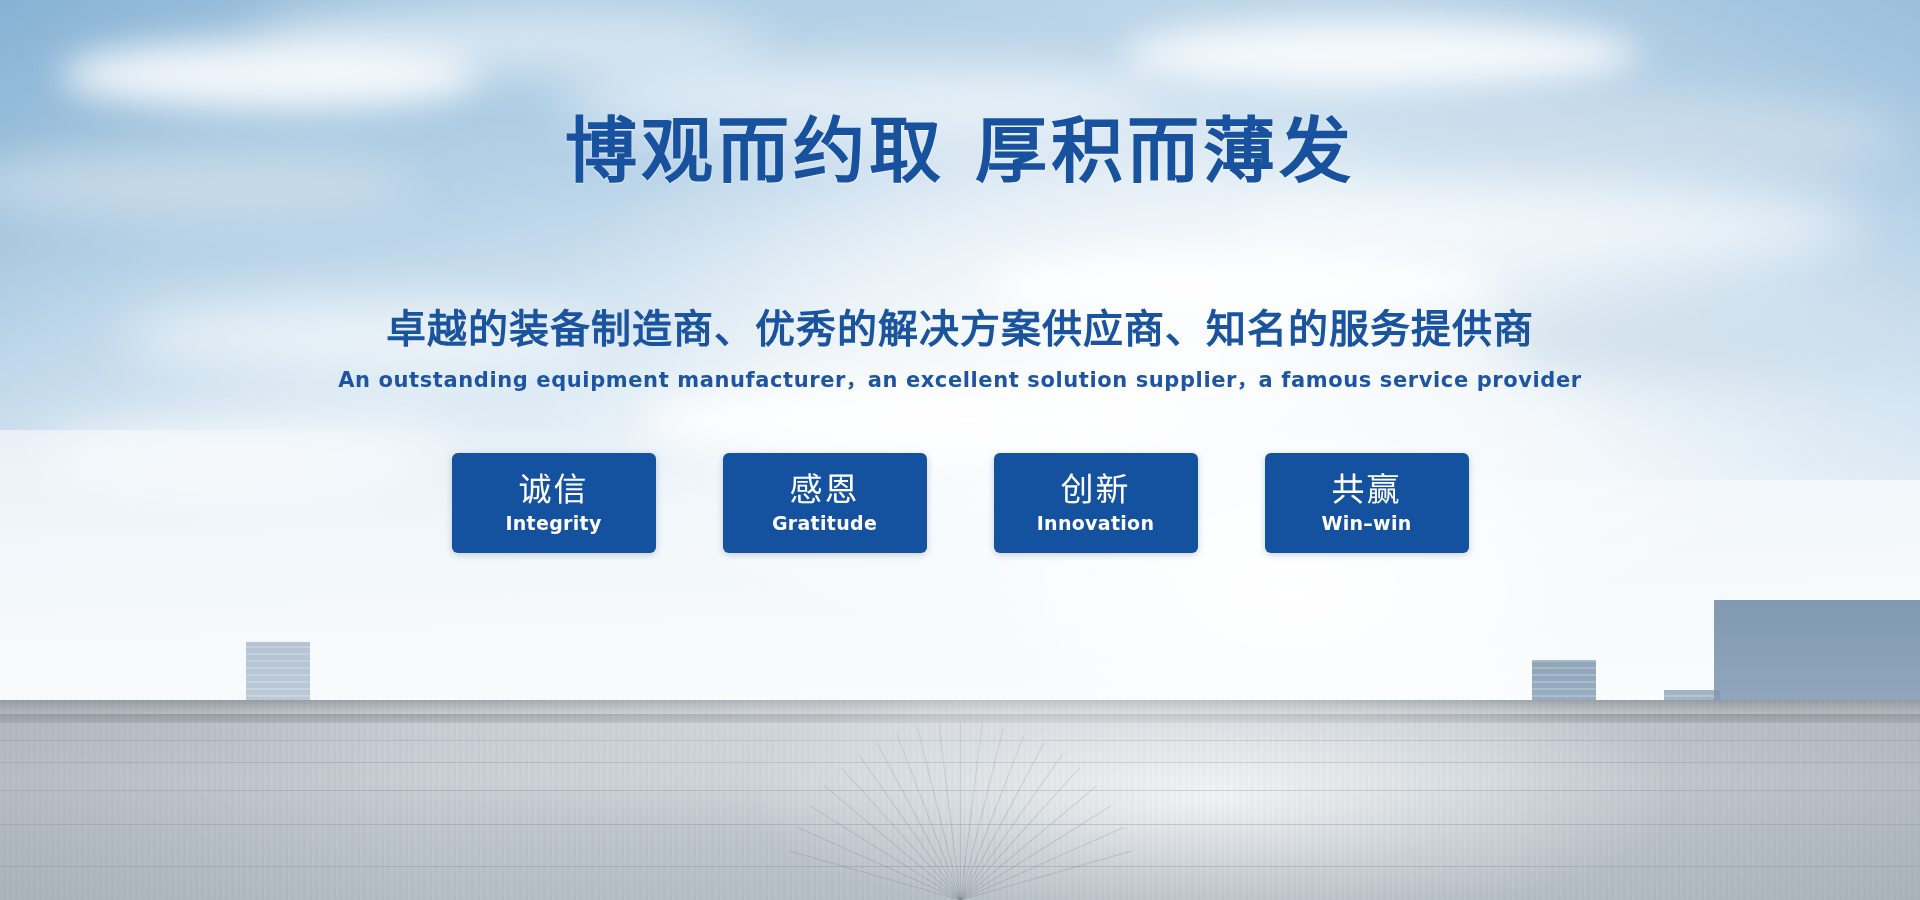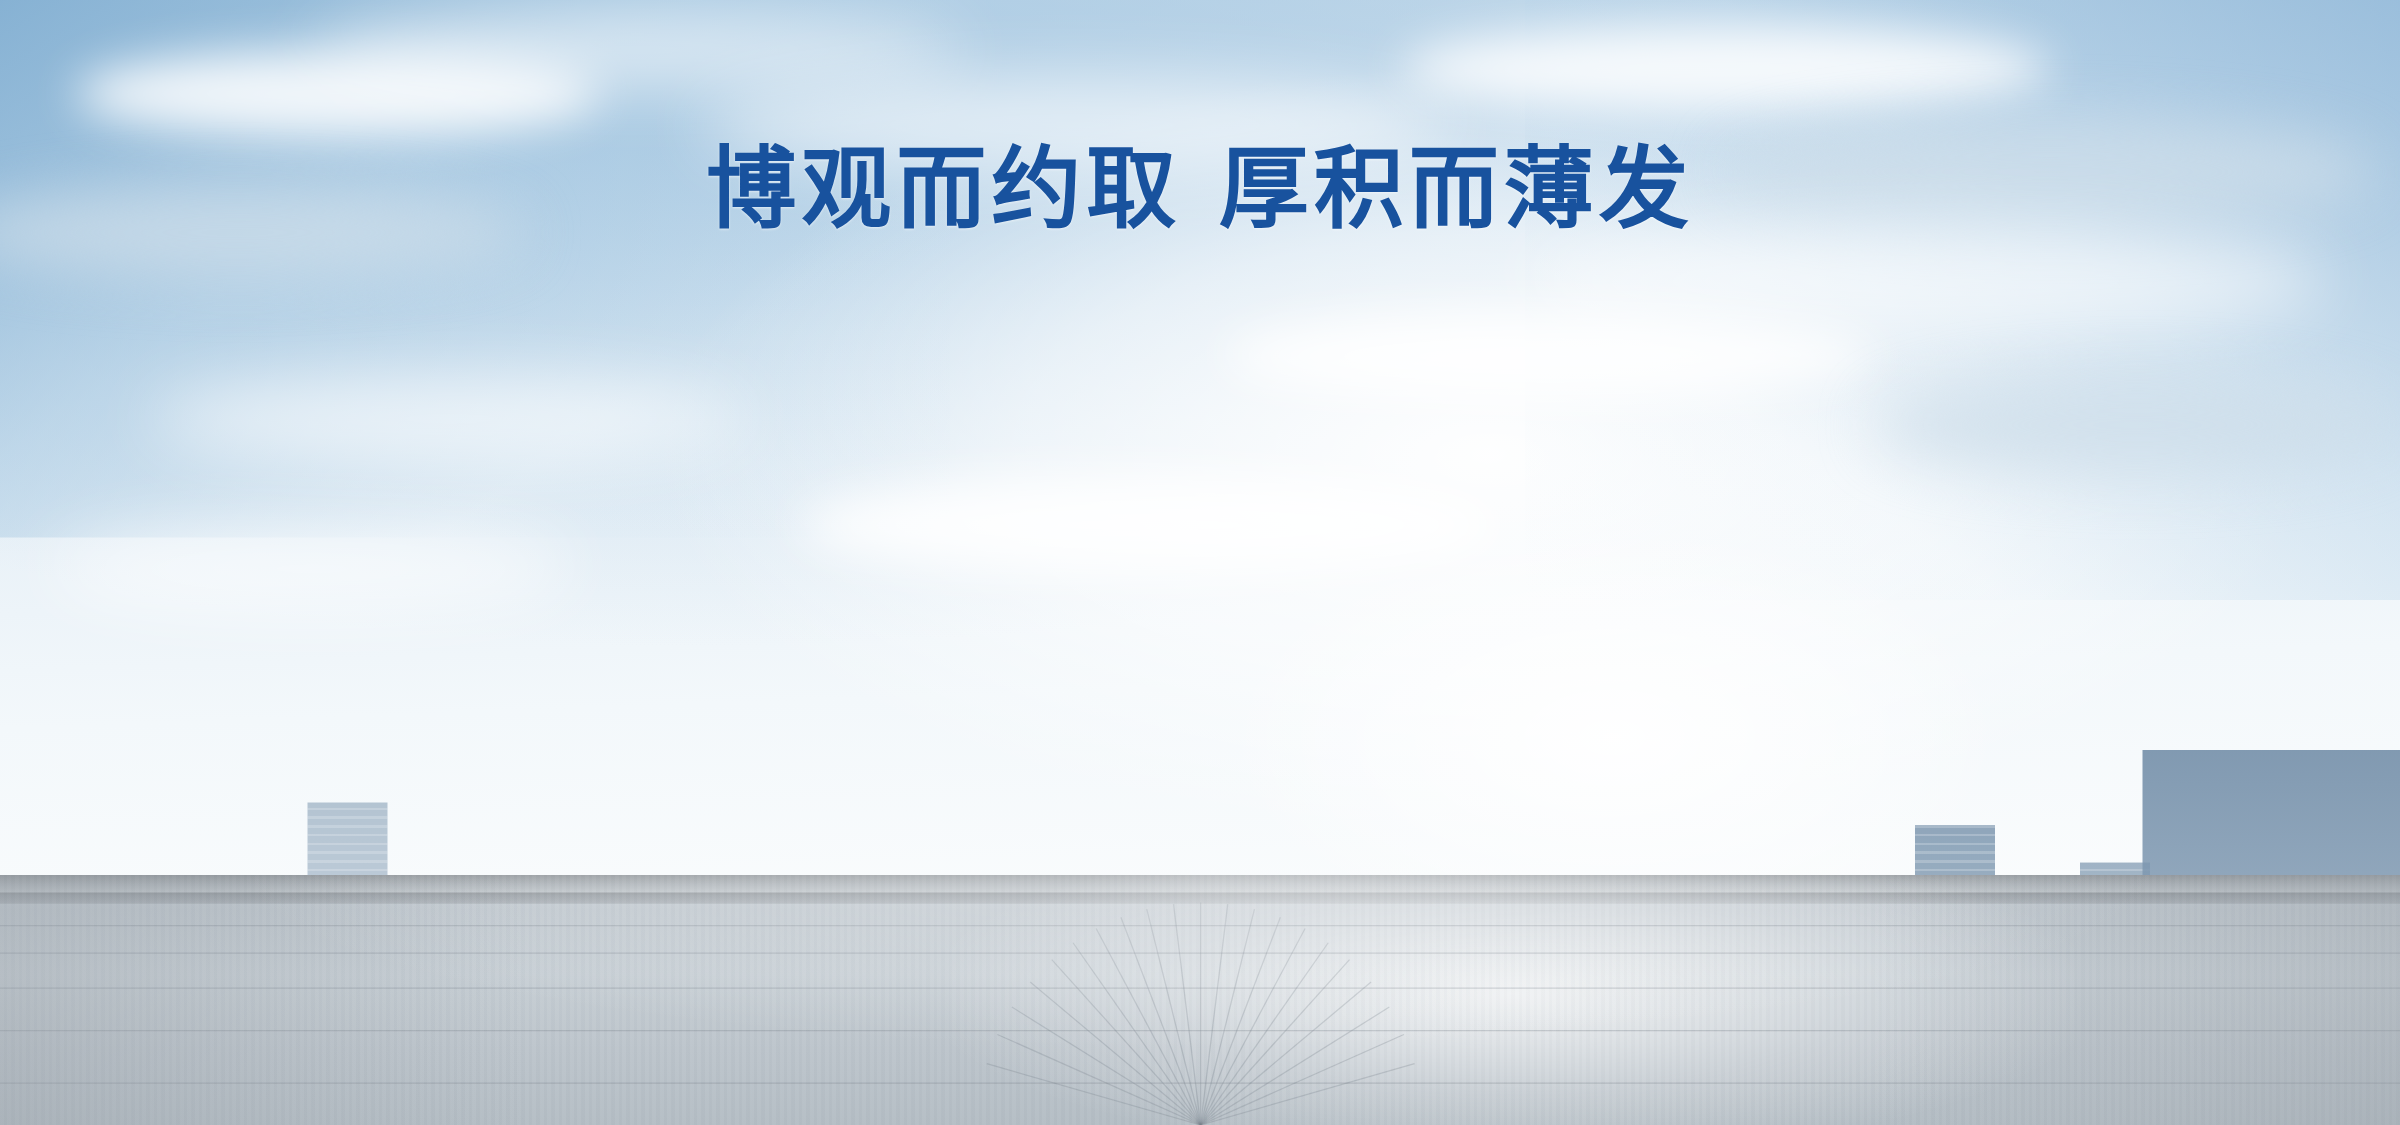--- a/index.html
+++ b/index.html
@@ -302,17 +302,42 @@
     <div class="ground-vig"></div>
   </div>
 
   <div class="content">
 
     <div class="headline">
       <span>博观而约取</span><span class="gap"></span><span>厚积而薄发</span>
     </div>
 
 
-
-
+    <div class="subhead">卓越的装备制造商、优秀的解决方案供应商、知名的服务提供商</div>
+
+    <div class="subhead-en">An outstanding equipment manufacturer，an excellent  solution supplier，a famous  service provider</div>
+
+    <div class="values">
+
+      <div class="vbox">
+        <span class="zh">诚信</span>
+        <span class="en">Integrity</span>
+      </div>
+
+      <div class="vbox">
+        <span class="zh">感恩</span>
+        <span class="en">Gratitude</span>
+      </div>
+
+      <div class="vbox">
+        <span class="zh">创新</span>
+        <span class="en">Innovation</span>
+      </div>
+
+      <div class="vbox">
+        <span class="zh">共赢</span>
+        <span class="en">Win–win</span>
+      </div>
+
+    </div>
 
   </div>
 </div>
 
 </body></html>

